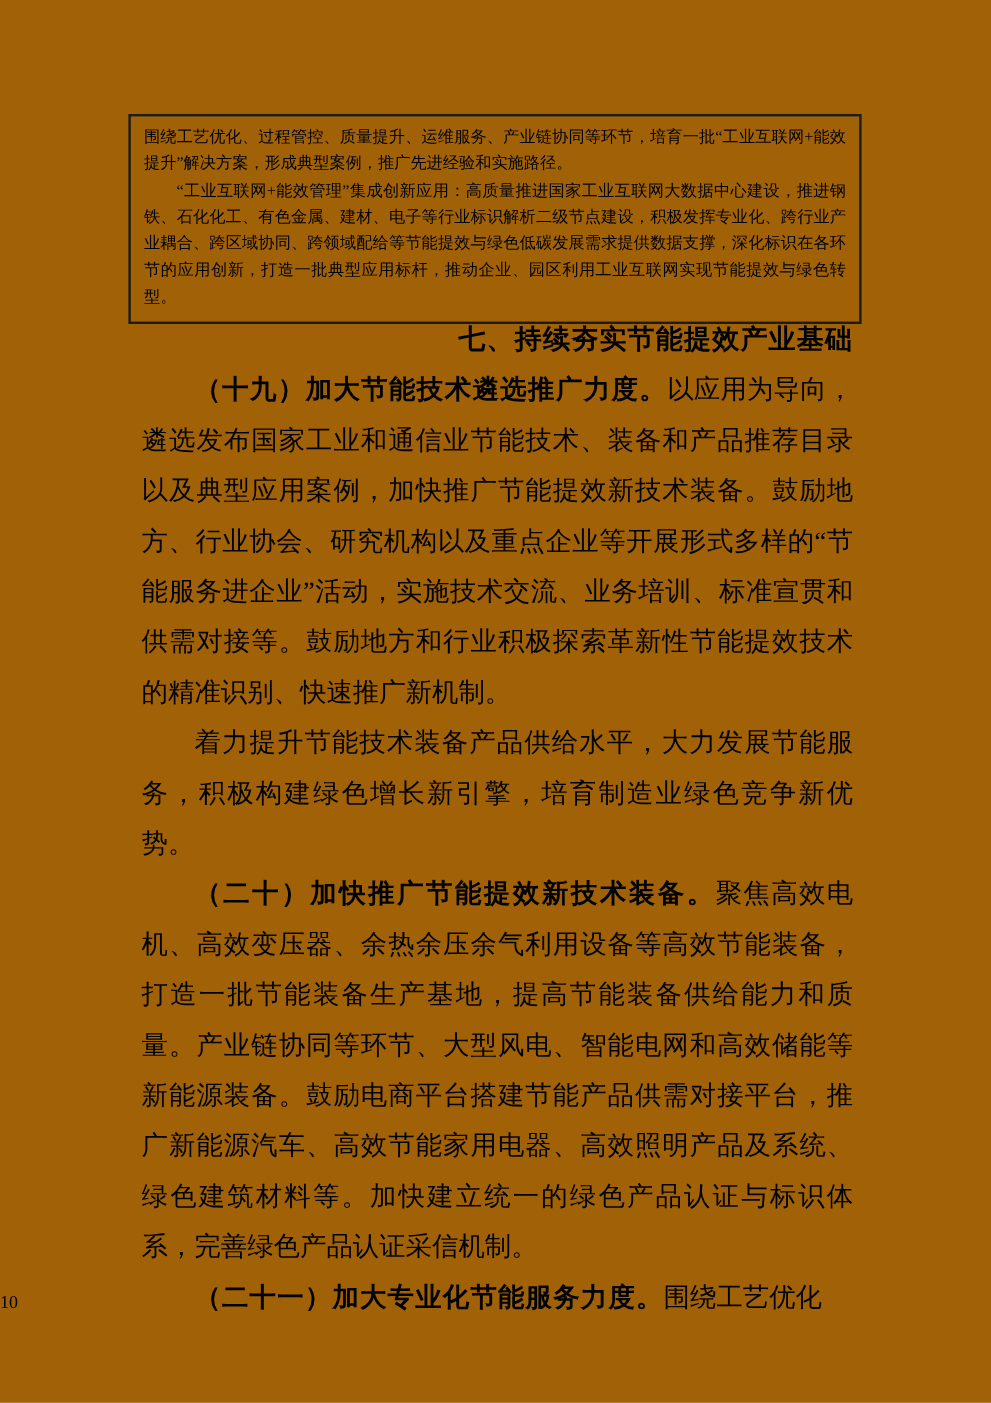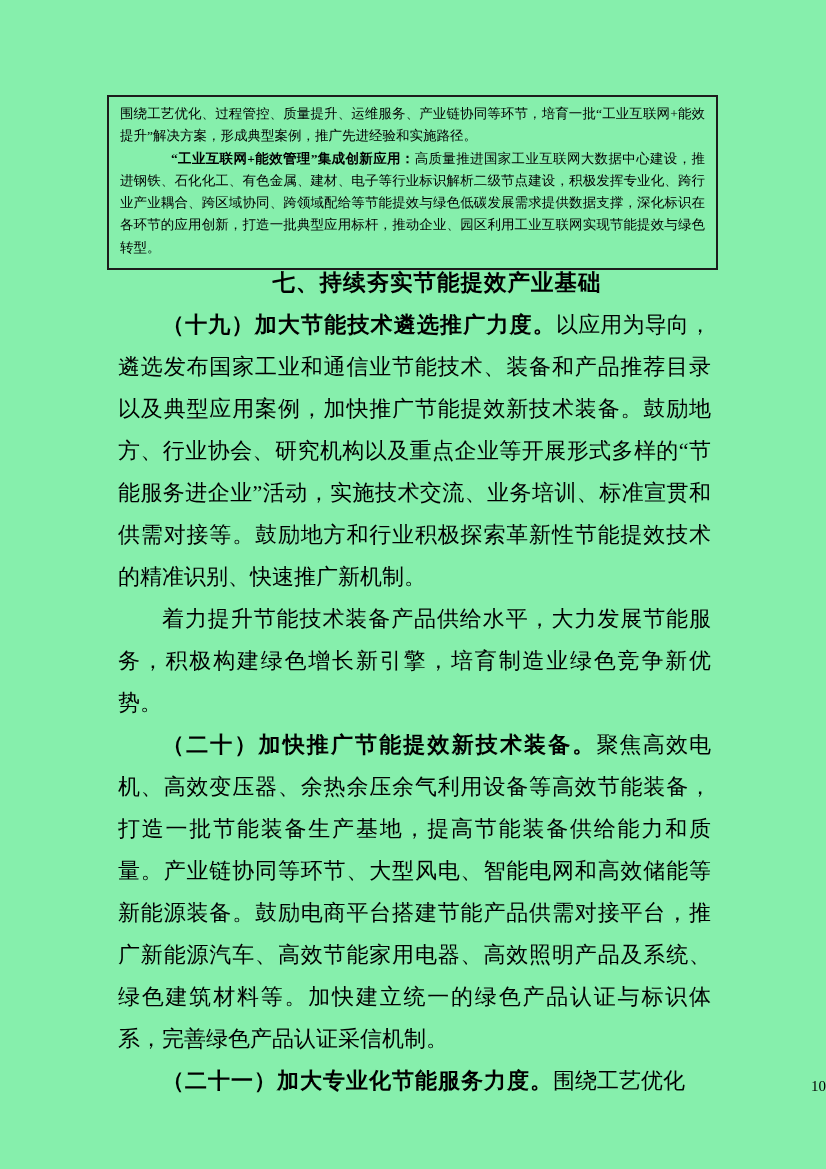--- a/index.html
+++ b/index.html
@@ -8,64 +8,64 @@
     width: 826px;
     height: 1169px;
     position: relative;
     overflow: hidden;
     font-family: "Liberation Serif", serif;
     color: #000000;
   }
   .page {
     position: absolute;
     inset: 0;
-    background: #86efac;
+    background: #a16207;
   }
   
   .callout-box {
     position: absolute;
     left: 107px;
     top: 95px;
     width: 611px;
     border: 2px solid #1c1c1c;
     padding: 6px 11px 9px 11px;
     font-size: 13.5px;
     line-height: 22.3px;
     text-align: justify;
   }
   .callout-box p { text-align: justify; }
   .callout-box .app-para { text-indent: 2em; }
-  .callout-box .app-title { font-weight: bold; margin-left: 24px; }
+  .callout-box .app-title { font-weight: normal; }
   
   .main {
     position: absolute;
     left: 118px;
     top: 262px;
     width: 593px;
     font-size: 22px;
     line-height: 42px;
     text-align: justify;
   }
   .section-heading {
     font-size: 22.5px;
     font-weight: bold;
     line-height: 42px;
     text-indent: 2em;
-    text-align: center;
+    text-align: right;
     letter-spacing: 1px;
   }
   .para { text-indent: 2em; }
   .para .lead { font-weight: bold; letter-spacing: 1px; }
   
   .page-number {
     position: absolute;
     top: 1078px;
     left: 0;
     width: 100%;
-    text-align: right;
+    text-align: left;
     font-size: 15px;
   }
 </style>
 </head>
 <body>
 
 <div class="page">
 
   <div class="callout-box">
     <p>

